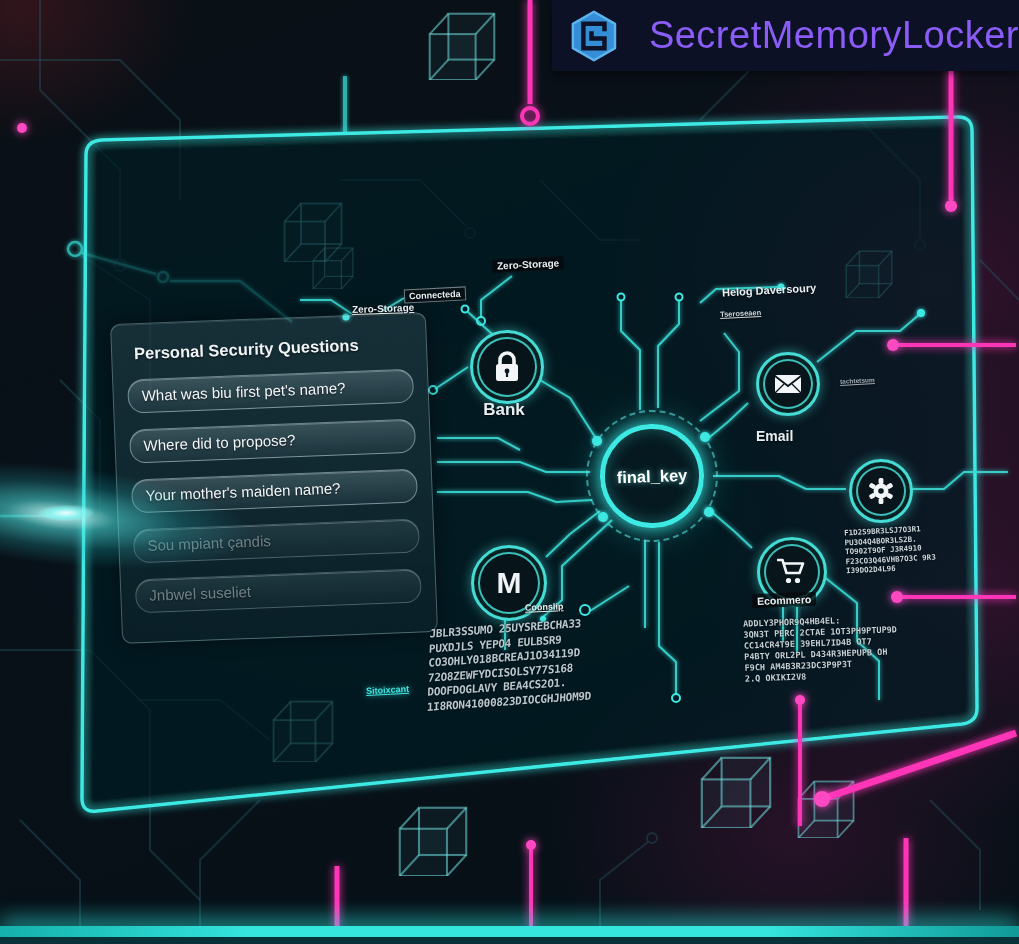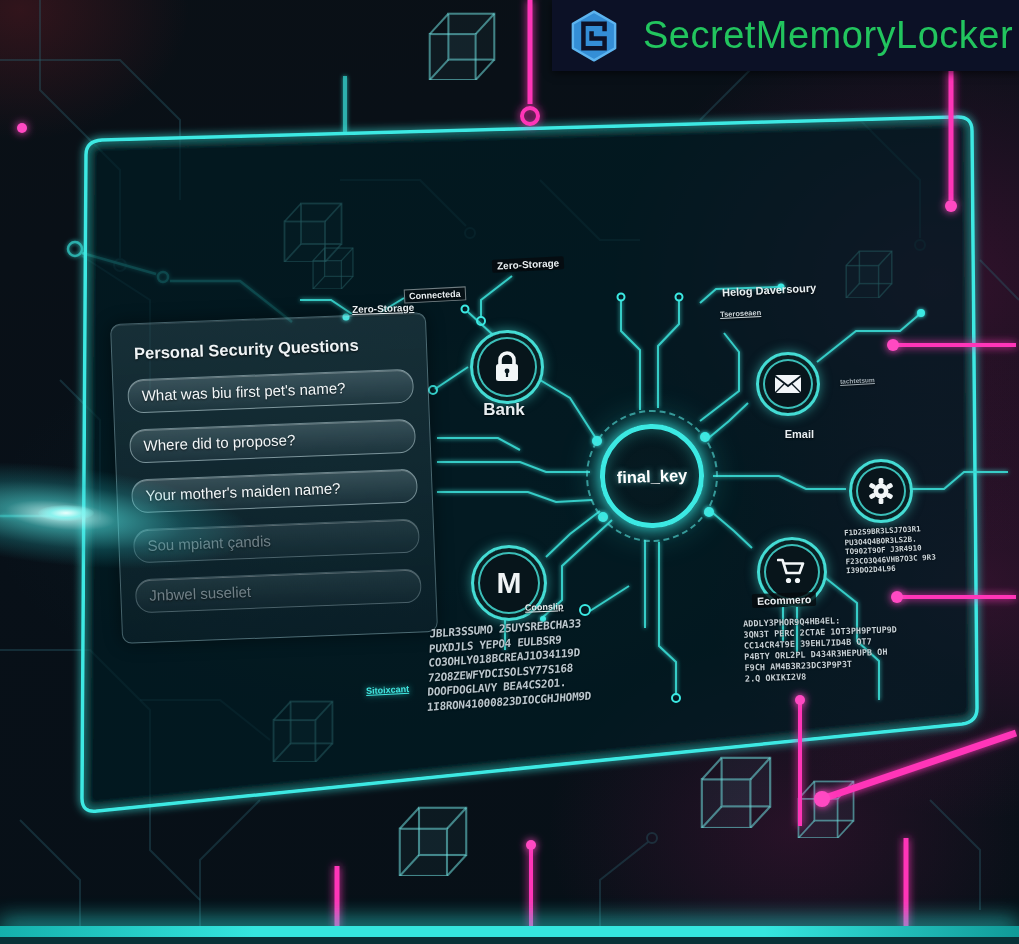--- a/index.html
+++ b/index.html
@@ -12,21 +12,21 @@
       radial-gradient(420px 360px at 96% 62%, rgba(190,25,115,.22), transparent 65%),
       radial-gradient(380px 300px at 78% 88%, rgba(170,25,105,.20), transparent 65%),
       radial-gradient(600px 300px at 40% 55%, rgba(30,90,100,.12), transparent 70%),
       linear-gradient(160deg,#0a1016 0%,#081018 40%,#071017 100%);
   }
   .bgsvg{position:absolute;left:0;top:0;z-index:1;}
   
   .header{position:absolute;left:552px;top:0;width:467px;height:71px;background:#0c1126;
     display:flex;align-items:center;padding-left:16px;box-sizing:border-box;z-index:20;
     box-shadow:0 2px 8px rgba(0,0,0,.6);}
-  .brand{color:#22c55e;font-size:38px;letter-spacing:.5px;margin-left:23px;white-space:nowrap;}
+  .brand{color:#8b5cf6;font-size:38px;letter-spacing:.5px;margin-left:29px;white-space:nowrap;}
   
   .card{position:absolute;left:116px;top:318px;width:316px;height:320px;z-index:10;
     transform:rotate(-2.2deg);border-radius:10px;
     background:linear-gradient(180deg,rgba(150,190,200,.14),rgba(25,45,54,.30));
     border:1px solid rgba(180,220,230,.35);
     box-shadow:0 0 18px rgba(0,0,0,.45), inset 0 1px 0 rgba(255,255,255,.12);
     padding:20px 14px 0 14px;box-sizing:border-box;}
   .card-title{color:#eef3f5;font-size:16.5px;font-weight:700;margin:0 0 16px 8px;
     text-shadow:0 1px 2px rgba(0,0,0,.7);}
   .field{height:32px;line-height:32px;border-radius:16px;margin-bottom:16px;padding-left:13px;
@@ -267,21 +267,21 @@
     <span class="mletter">M</span>
   </div>
 
   <div class="svc" style="left:756px;top:352px;width:58px;height:58px;">
     <svg width="28" height="20" viewBox="0 0 28 20">
       <rect x="1" y="1" width="26" height="18" rx="2" fill="#f2f6f8"></rect>
       <path d="M1,2 L14,12 L27,2" fill="none" stroke="#0a1820" stroke-width="1.8"></path>
       <path d="M1,19 L10,10 M27,19 L18,10" fill="none" stroke="#0a1820" stroke-width="1.4"></path>
     </svg>
   </div>
-  <div class="lbl" style="left:756px;top:428px;width:58px;text-align:right;font-size:11px;">Email</div>
+  <div class="lbl" style="left:756px;top:428px;width:58px;text-align:left;font-size:14px;">Email</div>
 
   <div class="svc" style="left:849px;top:459px;width:58px;height:58px;">
     <svg width="26" height="26" viewBox="-13 -13 26 26">
       <g fill="#f2f6f8">
         <circle r="7.5"></circle>
         <rect x="-2.4" y="-13" width="4.8" height="6" rx="1.5"></rect>
         <rect x="-2.4" y="7" width="4.8" height="6" rx="1.5"></rect>
         <rect x="-2.4" y="-13" width="4.8" height="6" rx="1.5" transform="rotate(60)"></rect>
         <rect x="-2.4" y="7" width="4.8" height="6" rx="1.5" transform="rotate(60)"></rect>
         <rect x="-2.4" y="-13" width="4.8" height="6" rx="1.5" transform="rotate(-60)"></rect>

